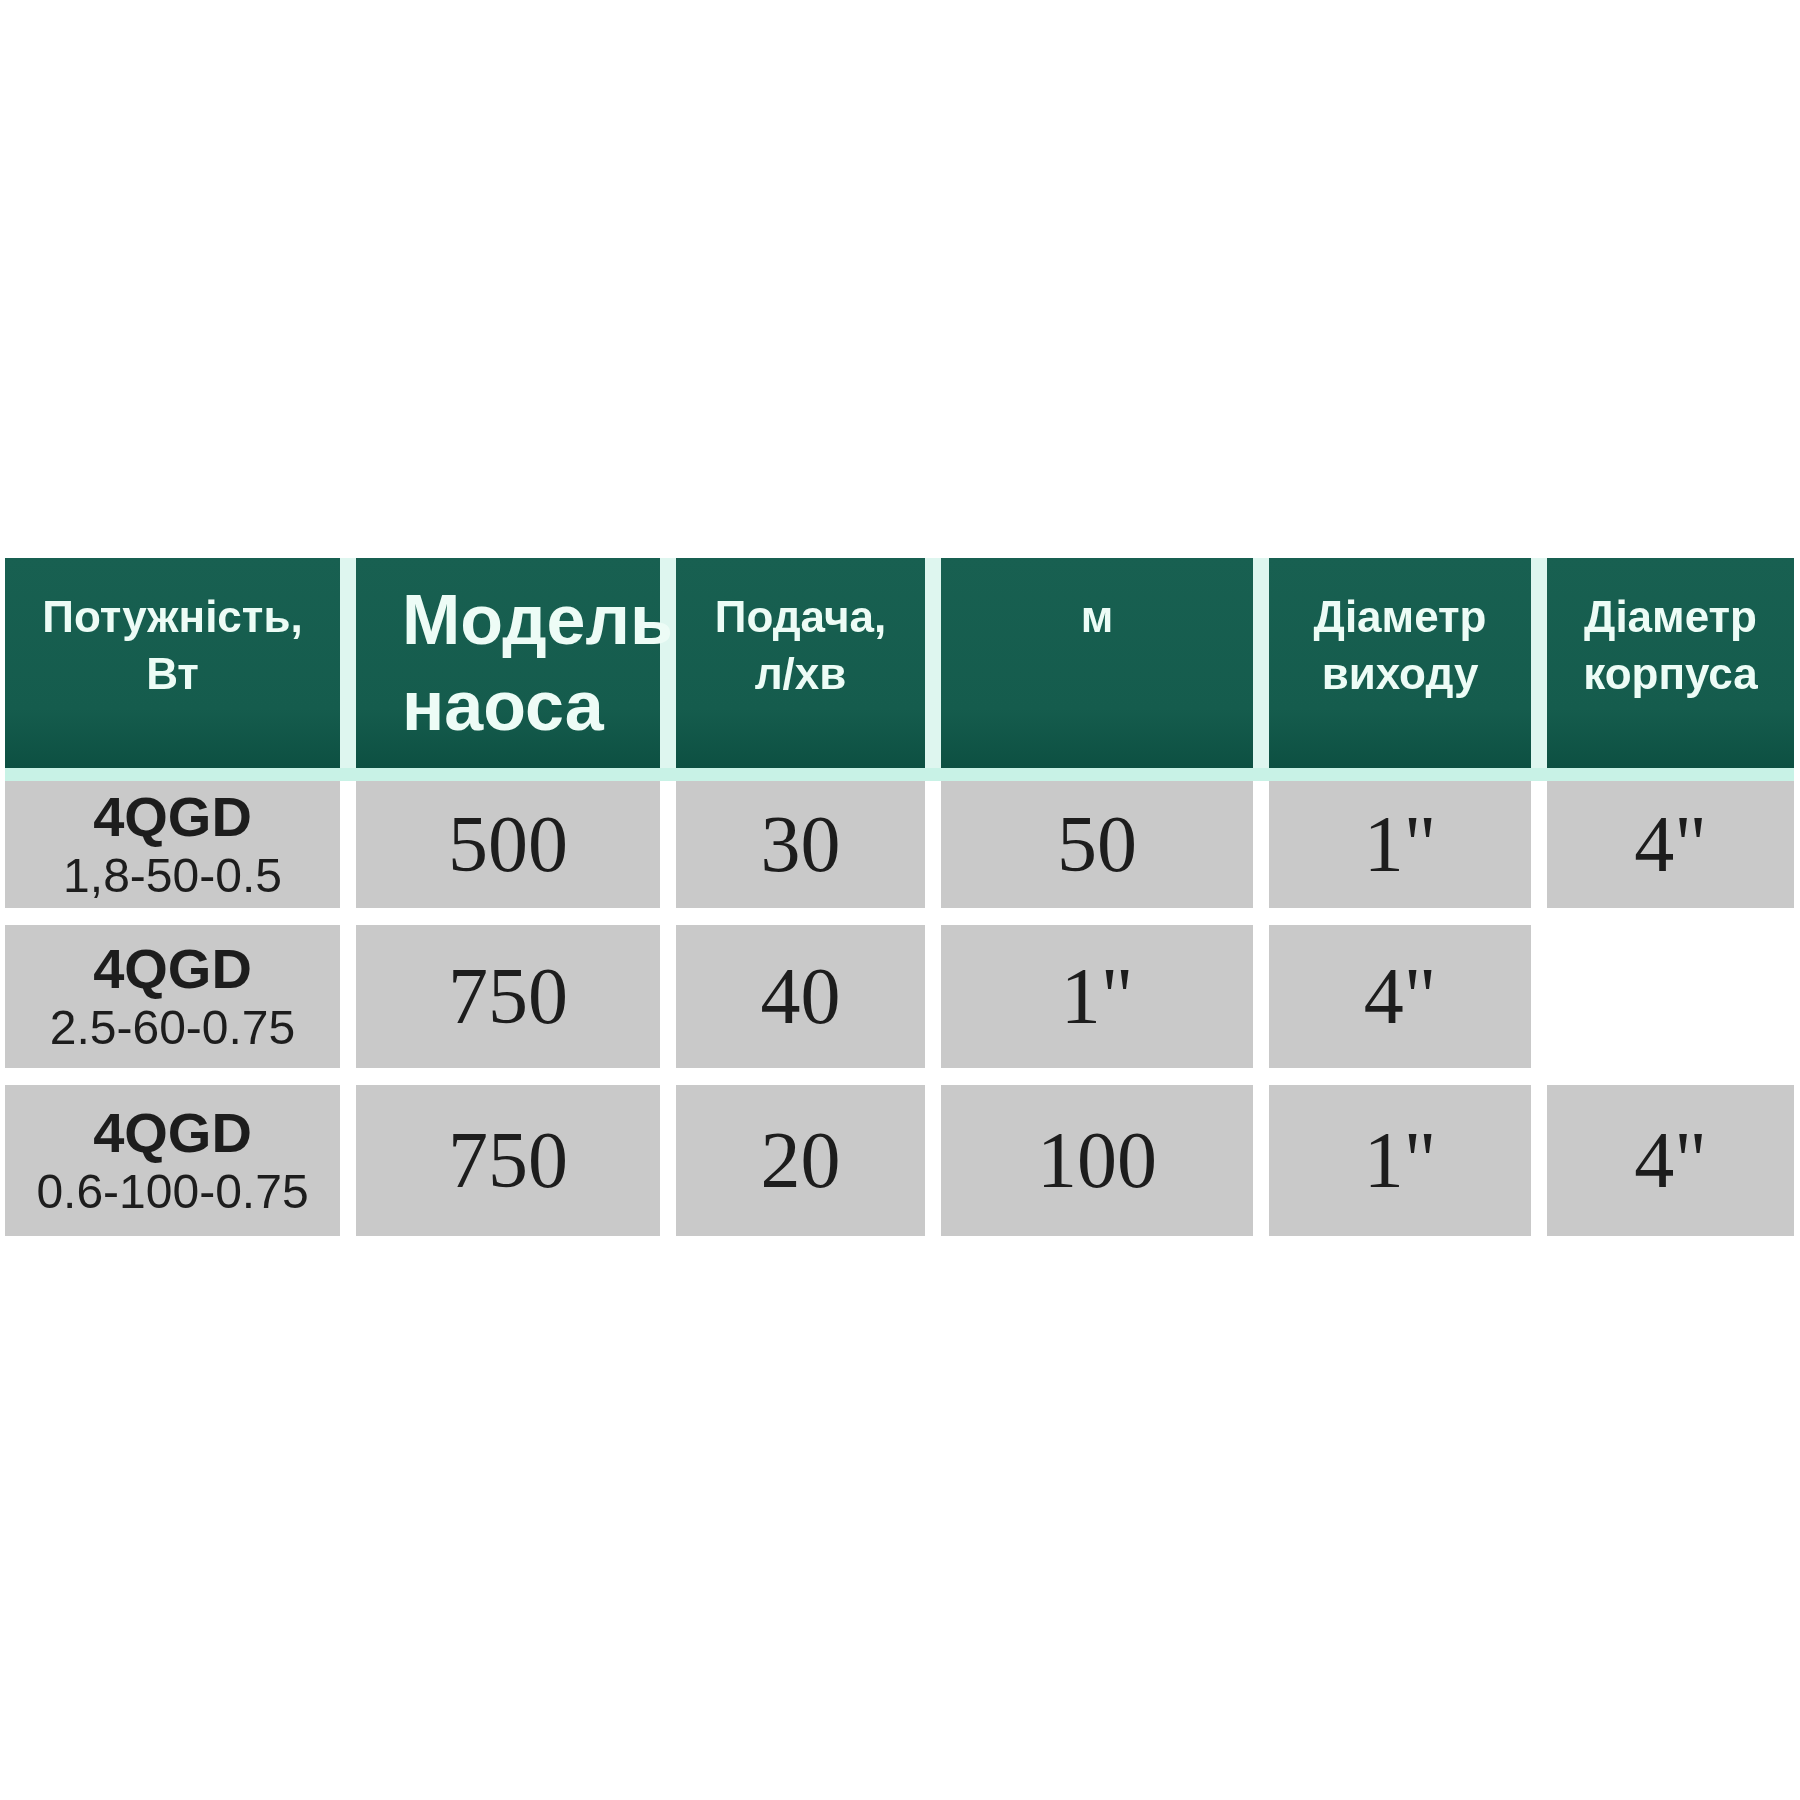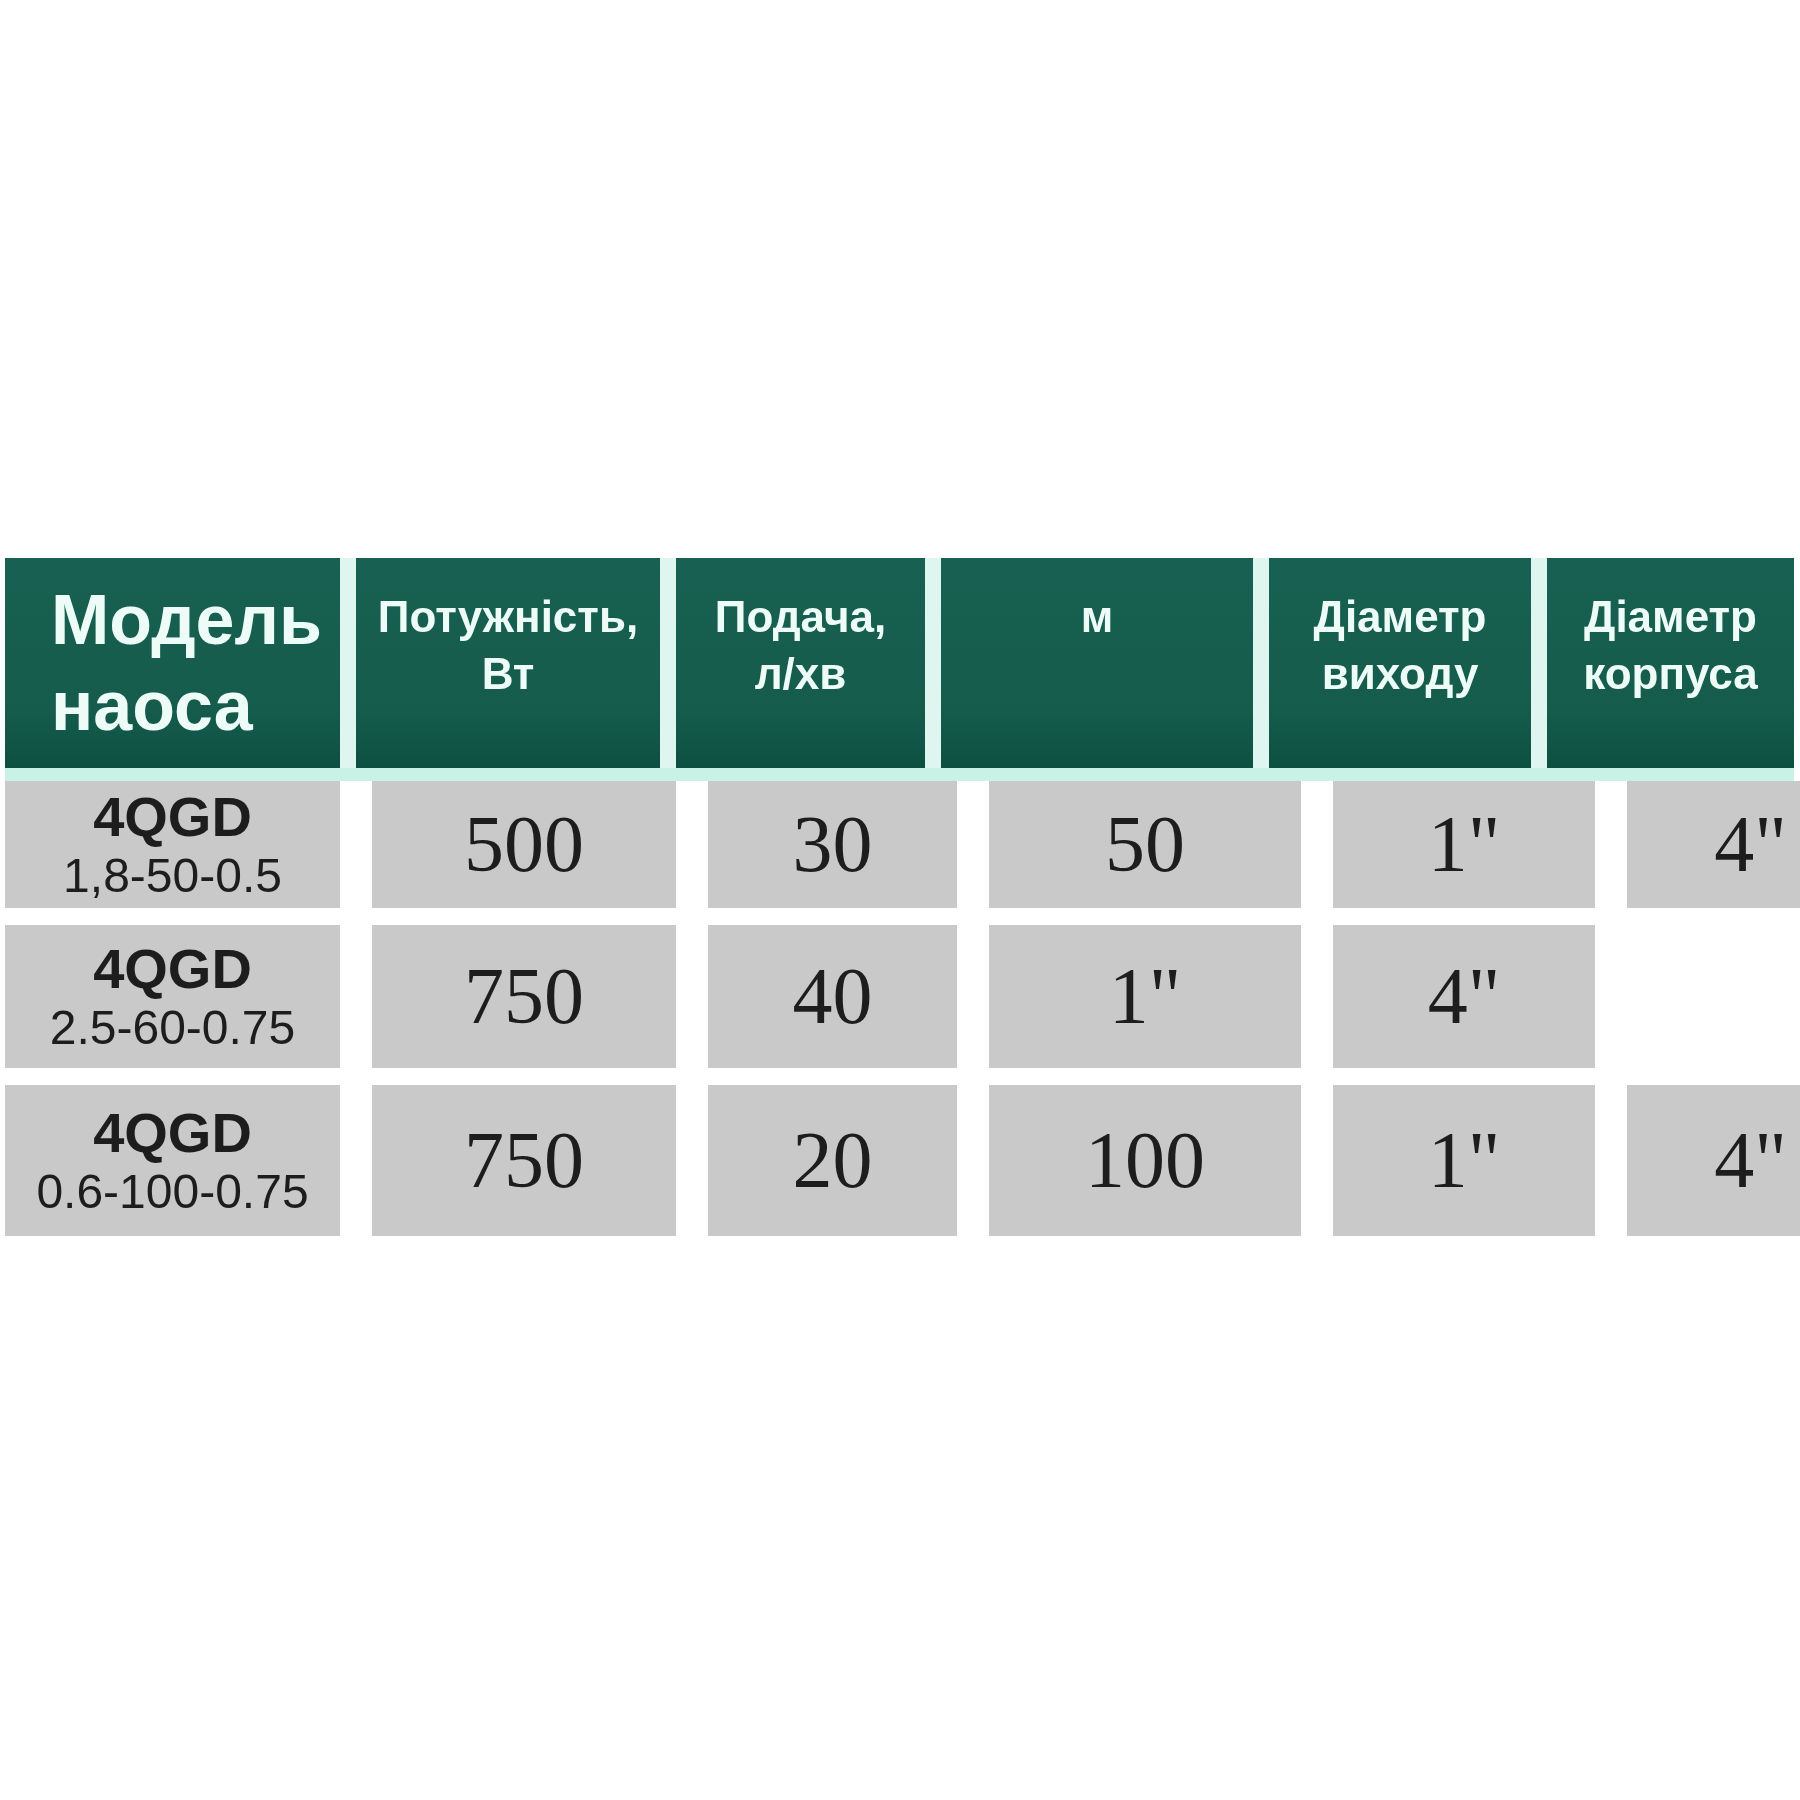--- a/index.html
+++ b/index.html
@@ -48,21 +48,21 @@
     flex-direction: column;
     align-items: center;
     padding-top: 30px;
     text-align: center;
     font-size: 44px;
     line-height: 57px;
   }
   .row {
     display: grid;
     grid-template-columns: 335px 304px 249px 312px 262px 247px;
-    column-gap: 32px;
+    column-gap: 16px;
     margin-top: 17px;
   }
   .row-1 { margin-top: 0; }
   .td {
     background: #c9c9c9;
     display: flex;
     align-items: center;
     justify-content: center;
     color: #1d1d1d;
     box-sizing: border-box;
@@ -82,27 +82,27 @@
   }
   .val { font-size: 80px; font-family: Liberation Serif, serif; }
 </style>
 </head>
 <body>
 
 <div class="canvas">
   <div class="spec-table">
 
     <div class="header-row">
+      <div class="th th-std">
+        <span>Потужність,</span>
+        <span>Вт</span>
+      </div>
       <div class="th th-model">
         <span>Модель</span>
         <span>наоса</span>
-      </div>
-      <div class="th th-std">
-        <span>Потужність,</span>
-        <span>Вт</span>
       </div>
       <div class="th th-std">
         <span>Подача,</span>
         <span>л/хв</span>
       </div>
       <div class="th th-std">
         <span>м</span>
       </div>
       <div class="th th-std">
         <span>Діаметр</span>

